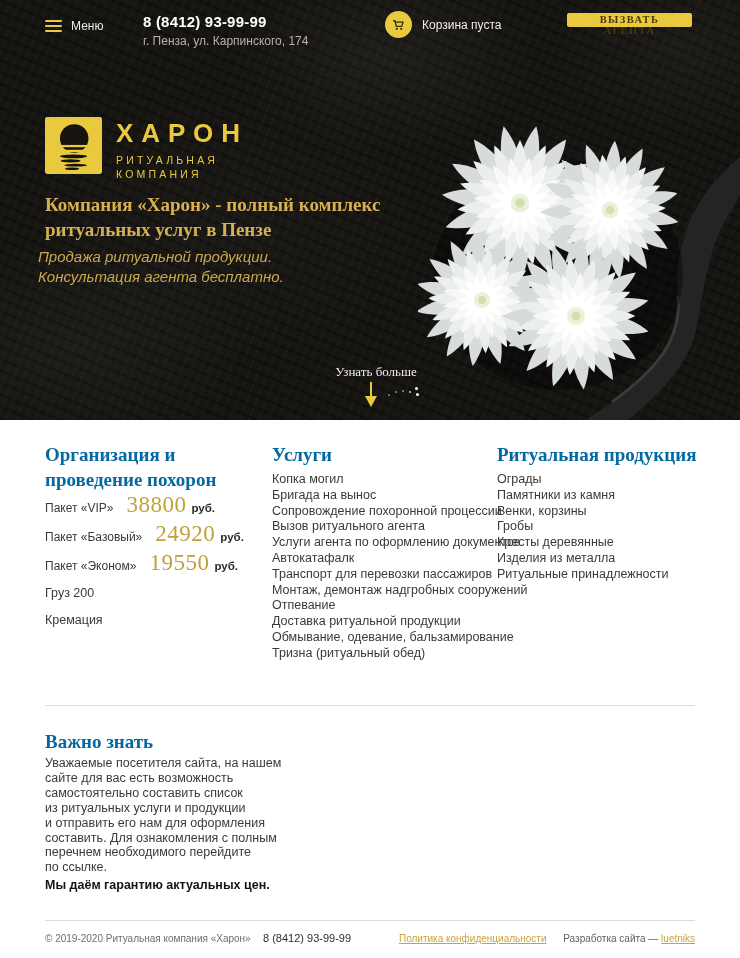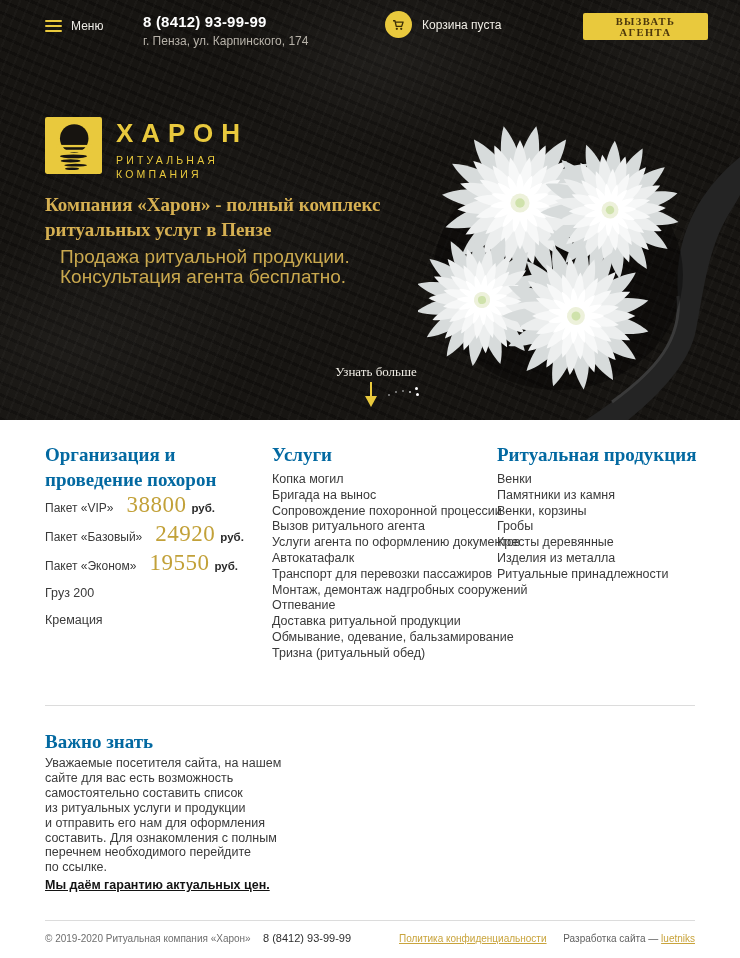--- a/index.html
+++ b/index.html
@@ -27,39 +27,39 @@
 
   .phone-block { position:absolute; left:143px; top:13px; }
   .phone { font-size:15px; font-weight:bold; color:#ffffff; letter-spacing:0.2px; }
   .address { font-size:12px; color:#b7b2a9; margin-top:4px; }
 
   .cart { position:absolute; left:385px; top:11px; display:flex; align-items:center; gap:10px; cursor:pointer; }
   .cart-badge { width:27px; height:27px; border-radius:50%; background:#e9c93d;
                 display:flex; align-items:center; justify-content:center; }
   .cart-label { font-size:12px; color:#efece4; }
 
-  .cta { position:absolute; left:567px; top:13px; width:125px; height:27px; background:#e9c93d;
+  .cta { position:absolute; left:567px; top:13px; width:125px; height:14px; background:#e9c93d;
          border:none; border-radius:2px; cursor:pointer;
          font-family:"Liberation Serif", serif; font-weight:bold; font-size:10.5px;
-         letter-spacing:1.4px; color:#4b370b;margin-left:16px; }
+         letter-spacing:1.4px; color:#4b370b; }
 
   
   .logo-row { position:absolute; left:45px; top:117px; display:flex; gap:14px; }
   .logo-mark { width:57px; height:57px; display:block; }
   .logo-name { display:block; font-size:26px; font-weight:bold; letter-spacing:8px;
                color:#e9c93d; line-height:26px; margin-top:3px; }
   .logo-sub { display:block; font-size:10.5px; letter-spacing:3.2px; color:#e9c93d;
               line-height:14px; margin-top:7px; }
   .logo-sub span { display:block; }
 
   
   .hero-title { position:absolute; left:45px; top:192px; width:440px; margin:0;
                 font-family:"Liberation Serif", serif; font-weight:bold;
                 font-size:19px; line-height:25px; color:#d6b052; }
-  .hero-sub { position:absolute; left:60px; top:247px; font-size:19px; line-height:20px; color:#c9a84e; }
+  .hero-sub { position:absolute; left:38px; top:247px; font-size:15px; line-height:20px; color:#c9a84e;font-style:italic; }
 
   .scroll-hint { position:absolute; left:316px; top:364px; width:120px; text-align:center;
                  font-size:13px; color:#f1eee6; text-decoration:none; cursor:pointer;font-family:Liberation Serif, serif; }
   .scroll-arrow { position:absolute; left:363px; top:382px; cursor:pointer; }
   .trail { position:absolute; left:386px; top:386px; width:46px; height:14px; }
   .trail i { position:absolute; width:2px; height:2px; border-radius:50%; background:#8d8d8d; }
   .trail i:nth-child(1){ left:2px; top:8px; }
   .trail i:nth-child(2){ left:9px; top:5px; }
   .trail i:nth-child(3){ left:16px; top:4px; }
   .trail i:nth-child(4){ left:23px; top:5px; background:#cfcfcf; }
@@ -86,21 +86,21 @@
 
   .plain-list { position:absolute; left:0; top:30px; margin:0; padding:0; list-style:none; }
   .plain-list li { font-size:12.5px; line-height:15.8px; color:#3a3a3a; white-space:nowrap; }
 
   .divider { position:absolute; left:45px; width:650px; border:none; border-top:1px solid #dcdcdc; margin:0; }
   .d1 { top:705px; } .d2 { top:920px; }
 
   .important { position:absolute; left:45px; top:729px; width:330px; }
   .imp-par { position:absolute; left:0; top:27px; margin:0; }
   .imp-par span { display:block; font-size:12.5px; line-height:14.9px; color:#3a3a3a; }
-  .imp-bold { position:absolute; left:0; top:149px; margin:0; font-size:12.5px; font-weight:bold; color:#141414; white-space:nowrap;text-decoration:underline; }
+  .imp-bold { position:absolute; left:0; top:149px; margin:0; font-size:12.5px; font-weight:bold; color:#141414; white-space:nowrap; }
 
   
   .f-copy { position:absolute; left:45px; top:933px; font-size:10px; color:#6e6e6e; }
   .f-phone { position:absolute; left:263px; top:932px; font-size:11px; color:#2e2e2e; }
   .f-privacy { position:absolute; left:399px; top:933px; font-size:10px; color:#c9a43c;
                text-decoration:underline; cursor:pointer; }
   .f-dev { position:absolute; right:45px; top:933px; font-size:10px; color:#5f5f5f; }
   .f-devlink { color:#c9a43c; text-decoration:underline; cursor:pointer; }
 </style>
 </head>
@@ -255,21 +255,21 @@
       <li>Отпевание</li>
       <li>Доставка ритуальной продукции</li>
       <li>Обмывание, одевание, бальзамирование</li>
       <li>Тризна (ритуальный обед)</li>
     </ul>
   </section>
 
   <section class="col col3">
     <h2>Ритуальная продукция</h2>
     <ul class="plain-list">
-      <li>Венки</li>
+      <li>Ограды</li>
       <li>Памятники из камня</li>
       <li>Венки, корзины</li>
       <li>Гробы</li>
       <li>Кресты деревянные</li>
       <li>Изделия из металла</li>
       <li>Ритуальные принадлежности</li>
     </ul>
   </section>
 
   <hr class="divider d1">

